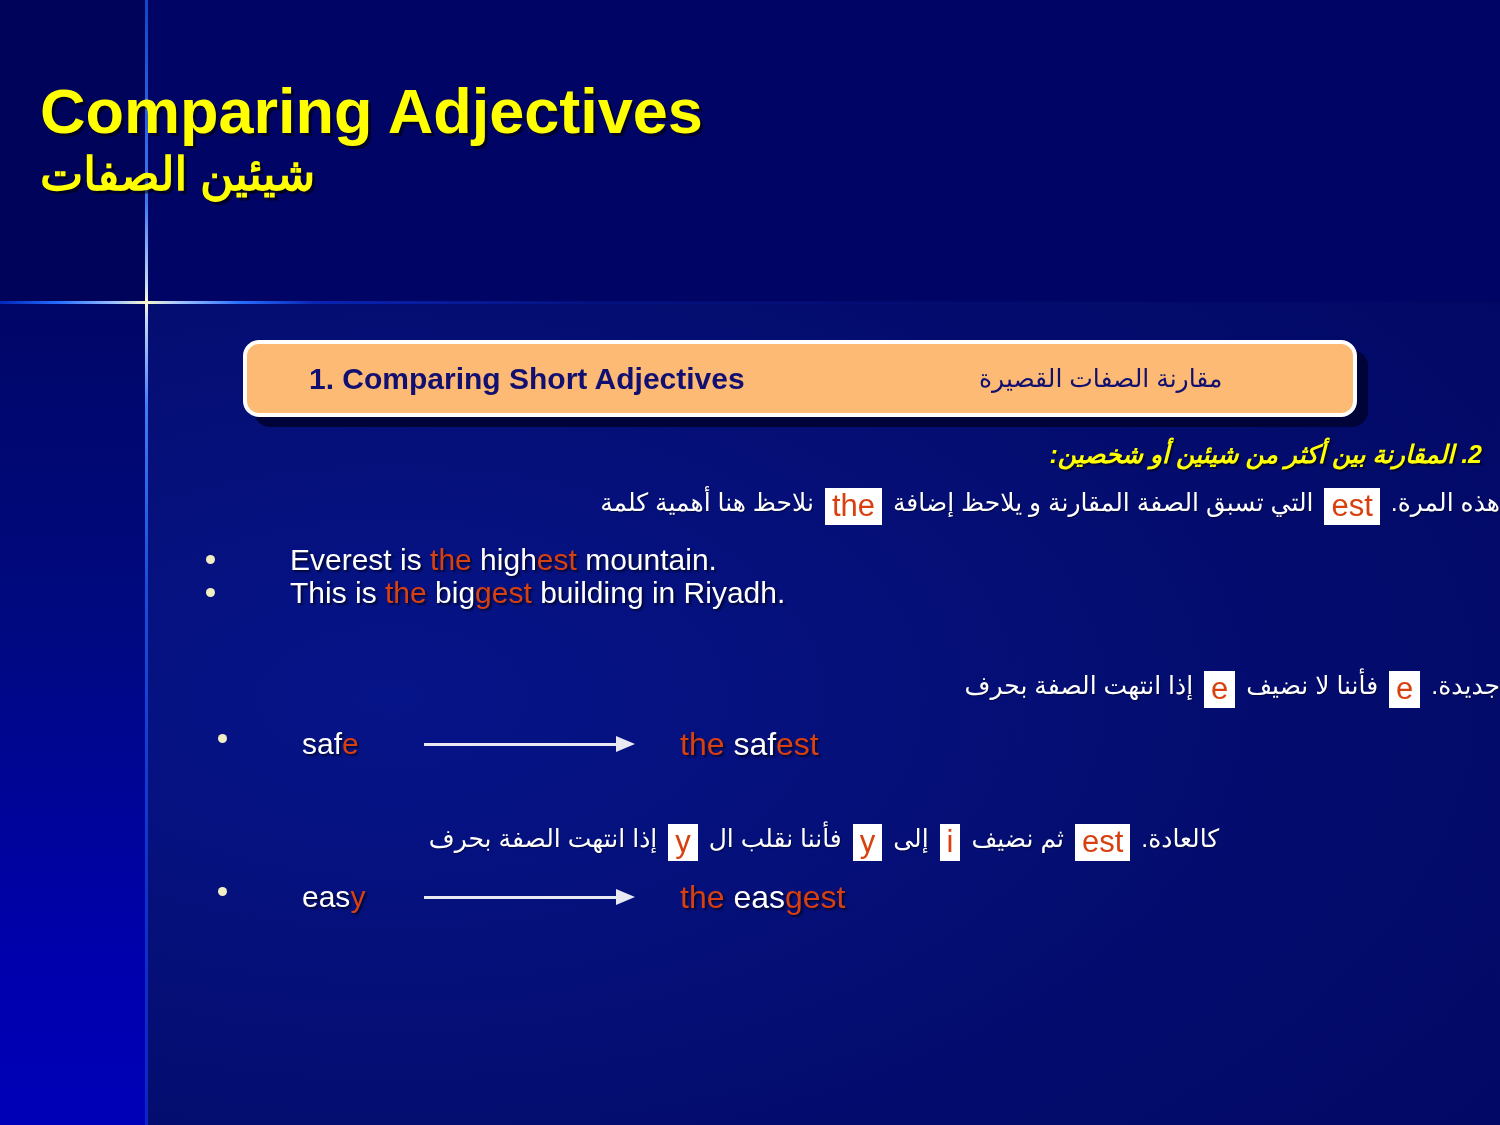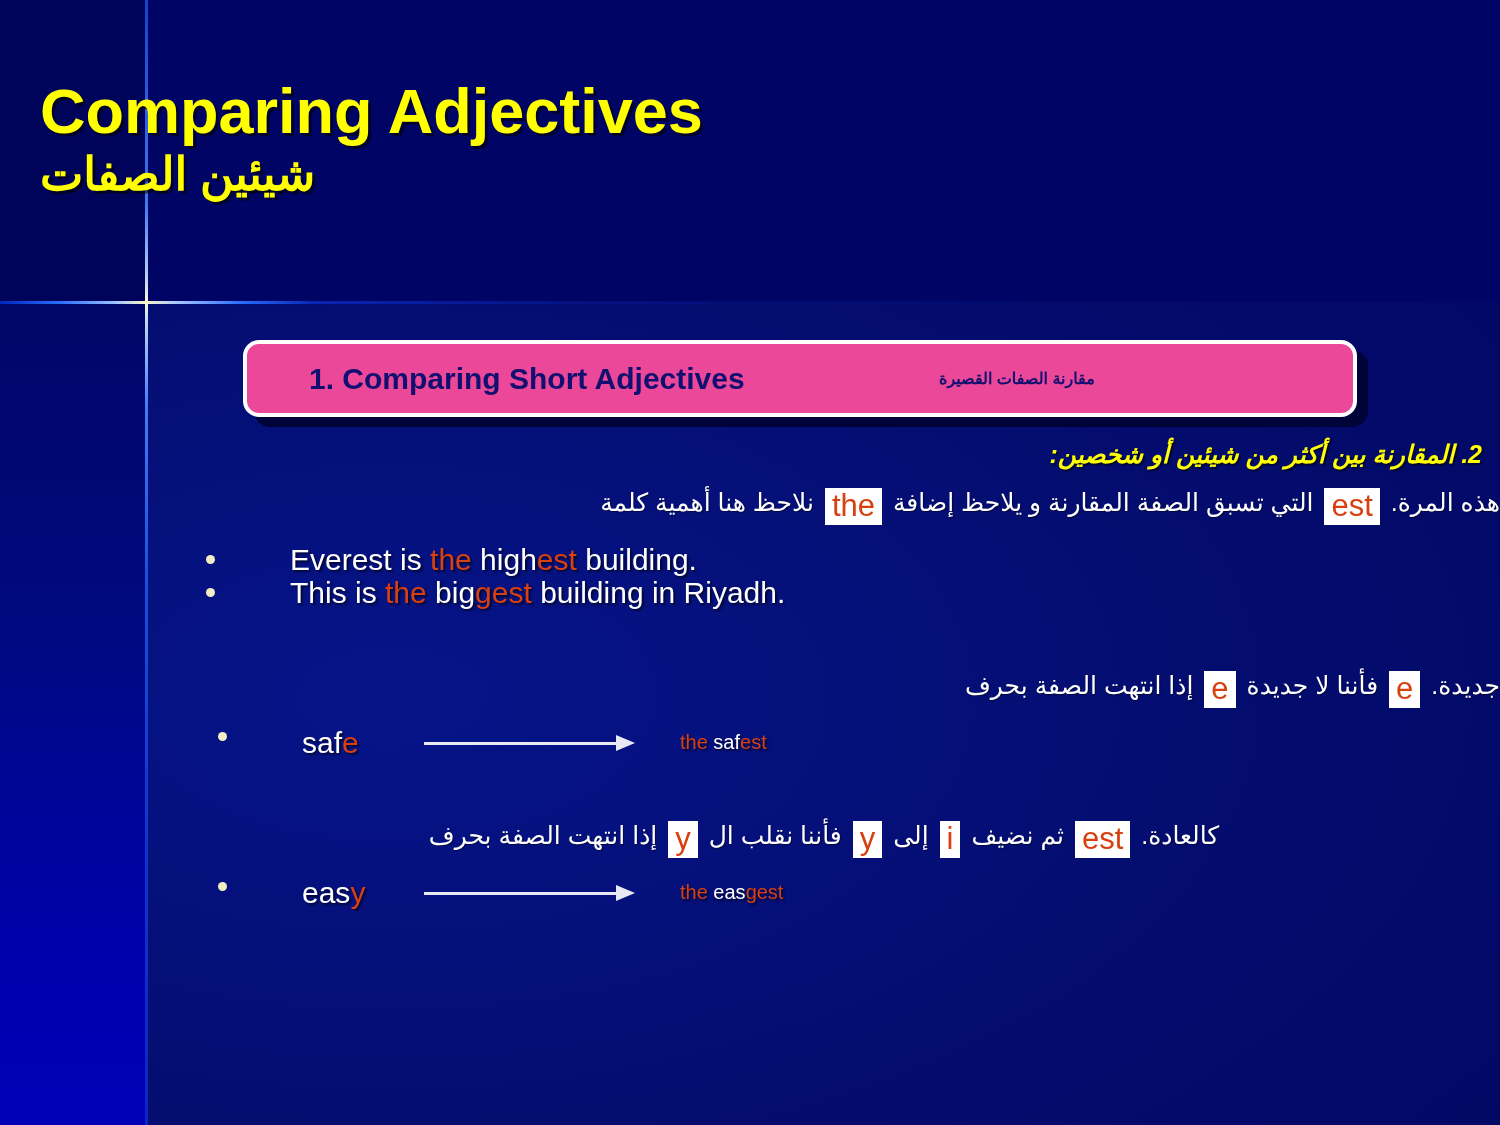--- a/index.html
+++ b/index.html
@@ -138,40 +138,40 @@
     background: #000338;
     z-index: 4;
   }
   .banner {
     position: absolute;
     left: 243px;
     top: 340px;
     width: 1114px;
     height: 77px;
     border-radius: 16px;
-    background: #ec4899;
+    background: #fdba74;
     border: 4px solid #ffffff;
     box-sizing: border-box;
     z-index: 5;
     display: flex;
     align-items: center;
   }
   .banner-en {
     position: absolute;
     left: 62px;
     font-size: 30px;
     font-weight: bold;
     color: #111070;
     white-space: nowrap;
   }
   .banner-ar {
     position: absolute;
-    left: 692px;
-    font-size: 16px;
-    font-weight: bold;
+    left: 732px;
+    font-size: 25px;
+    font-weight: normal;
     color: #111070;
     direction: rtl;
     white-space: nowrap;
   }
 
   
   .content {
     position: absolute;
     left: 148px;
     top: 440px;
@@ -274,21 +274,21 @@
     left: 192px;
     top: 2px;
     width: 0;
     height: 0;
     border-top: 8px solid transparent;
     border-bottom: 8px solid transparent;
     border-left: 19px solid #e9e9f4;
   }
   .pair-right {
     margin-left: 44px;
-    font-size: 20px;
+    font-size: 32px;
     color: #ffffff;
     text-shadow: 2px 2px 2px rgba(0,0,0,0.6);
     white-space: nowrap;
   }
 
   .sp-18 { height: 18px; }
   .sp-60 { height: 60px; }
 </style>
 </head>
 <body>
@@ -327,37 +327,37 @@
       <span>التي تسبق الصفة المقارنة و يلاحظ إضافة</span>
       <span class="hl">the</span>
       <span>نلاحظ هنا أهمية كلمة</span>
     </div>
 
     <div class="sp-18"></div>
 
     <div class="bullet-row">
       <span class="dot"></span>
       <span class="bullet-text">
-        <span>Everest is </span><span class="r">the</span><span> high</span><span class="r">est</span><span> building.</span>
+        <span>Everest is </span><span class="r">the</span><span> high</span><span class="r">est</span><span> mountain.</span>
       </span>
     </div>
 
     <div class="bullet-row">
       <span class="dot"></span>
       <span class="bullet-text">
         <span>This is </span><span class="r">the</span><span> big</span><span class="r">gest</span><span> building in Riyadh.</span>
       </span>
     </div>
 
     <div class="sp-60"></div>
 
     <div class="ar-note">
       <span>جديدة.</span>
       <span class="hl">e</span>
-      <span>فأننا لا جديدة</span>
+      <span>فأننا لا نضيف</span>
       <span class="hl">e</span>
       <span>إذا انتهت الصفة بحرف</span>
     </div>
 
     <div class="sp-18"></div>
 
     <div class="pair-row">
       <span class="dot"></span>
       <span class="pair-left"><span>saf</span><span class="r">e</span></span>
       <span class="arrow">

